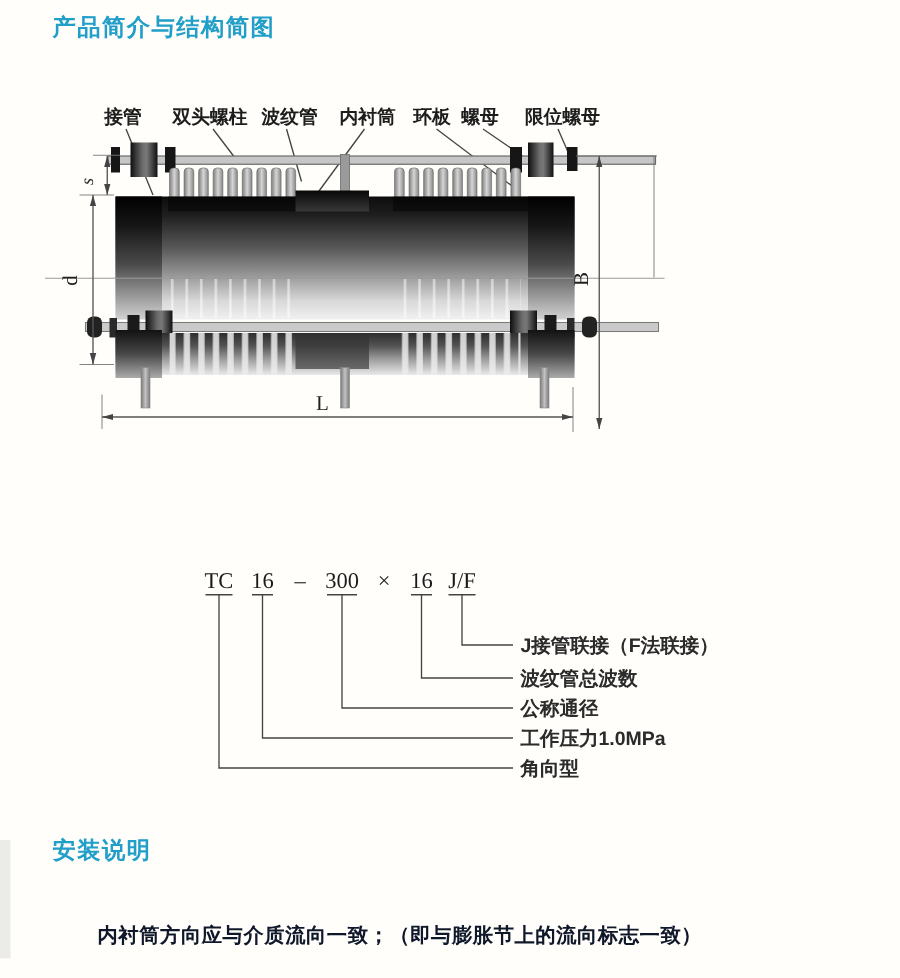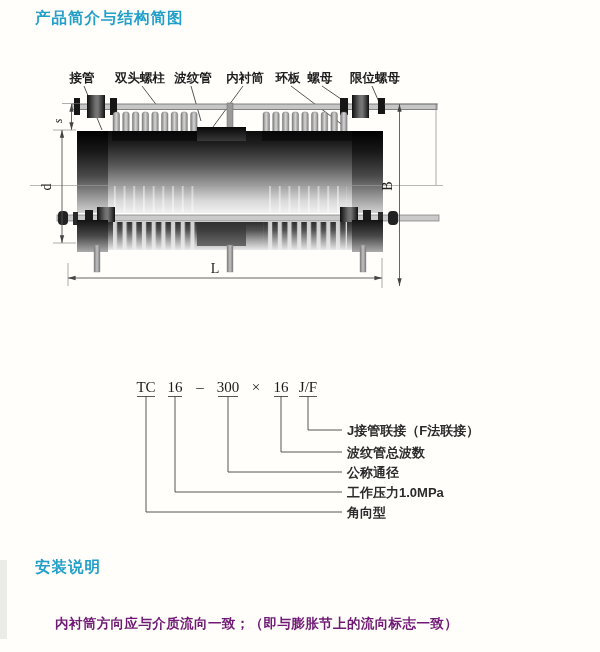--- a/index.html
+++ b/index.html
@@ -246,18 +246,18 @@
       <text class="callout" x="347" y="59.5">J接管联接（F法联接）</text>
       <text class="callout" x="347" y="81.5">波纹管总波数</text>
       <text class="callout" x="347" y="101.5">公称通径</text>
       <text class="callout" x="347" y="121.5">工作压力1.0MPa</text>
       <text class="callout" x="347" y="141.5">角向型</text>
     </g>
   </svg>
 
   <h2 class="sec-title" style="left: 35px; top: 557px; color: rgb(33, 159, 201);">安装说明</h2>
 
-  <p class="para" style="left: 55px; top: 601px; color: #701a75;">内衬筒方向应与介质流向一致；（即与膨胀节上的流向标志一致）</p>
+  <p class="para" style="left: 65px; top: 601px; color: #0f172a;">内衬筒方向应与介质流向一致；（即与膨胀节上的流向标志一致）</p>
   <p class="para" style="left: 55px; top: 635px; margin: 18px; color: #000000;">安装完毕，必须将环板两侧的螺母退至限位螺母处。</p>
 
   <div class="edge-left"></div>
   <div class="edge-bottom"></div>
 </div>
 
 </body></html>

